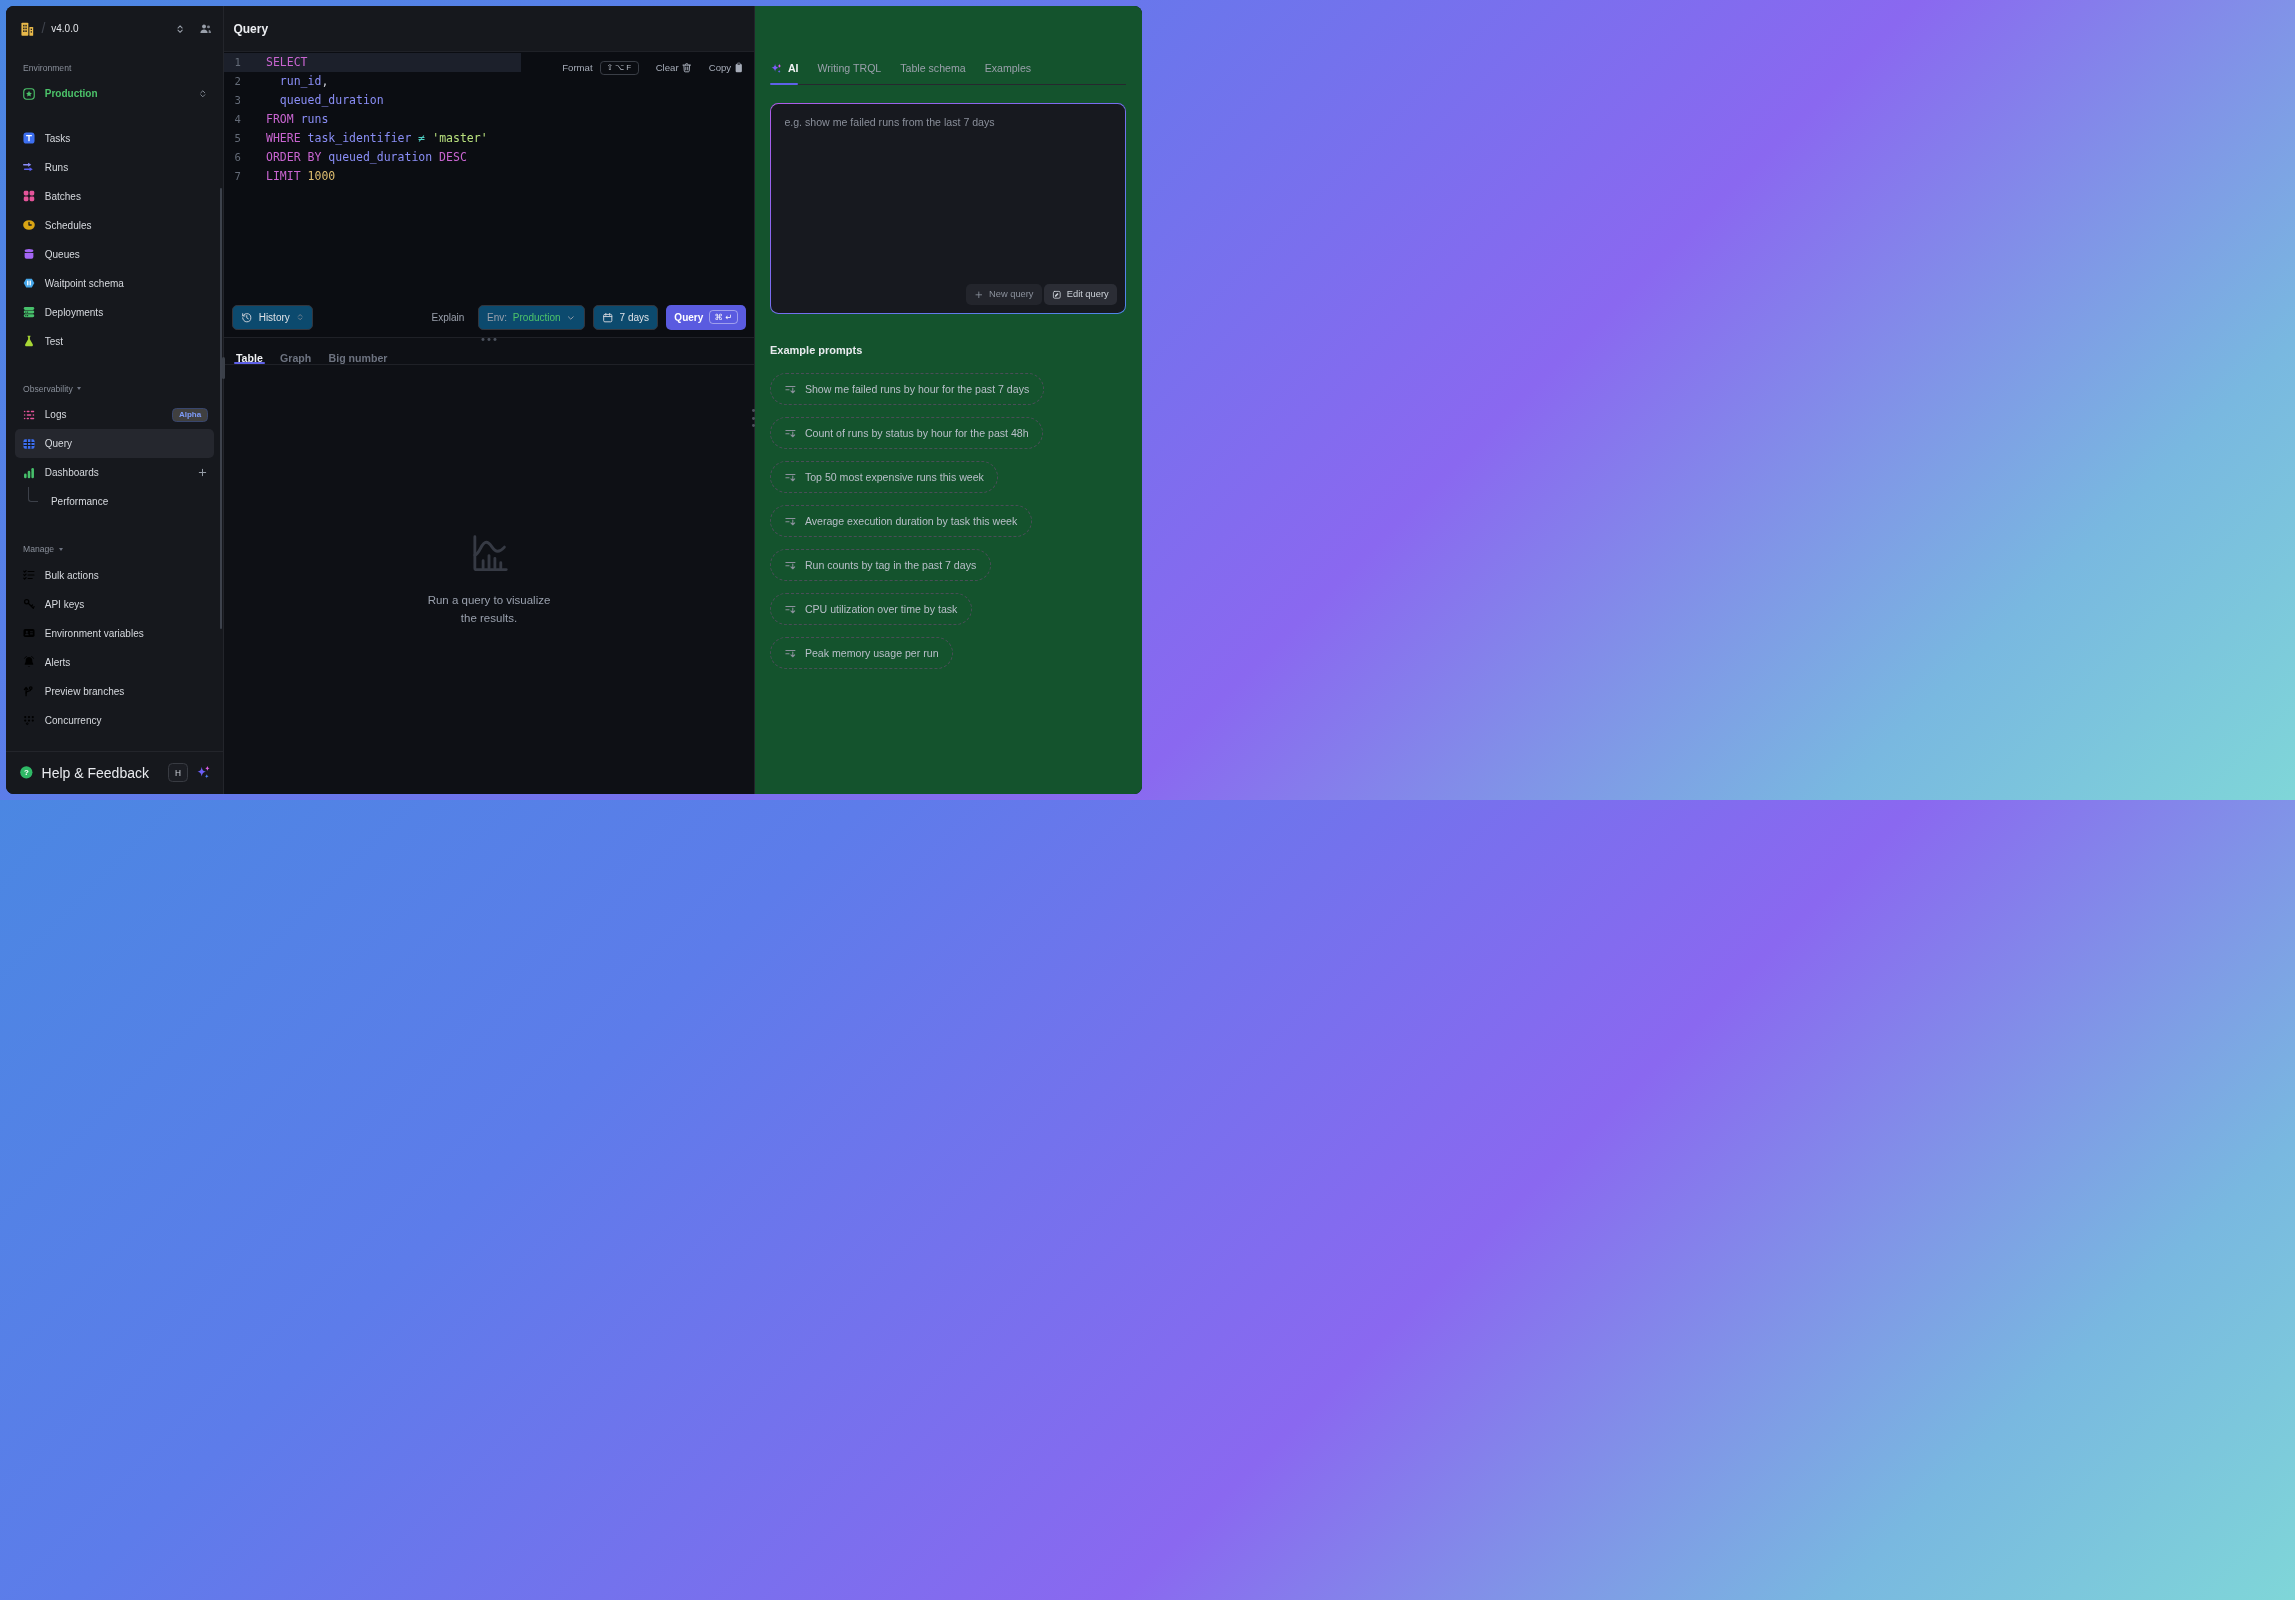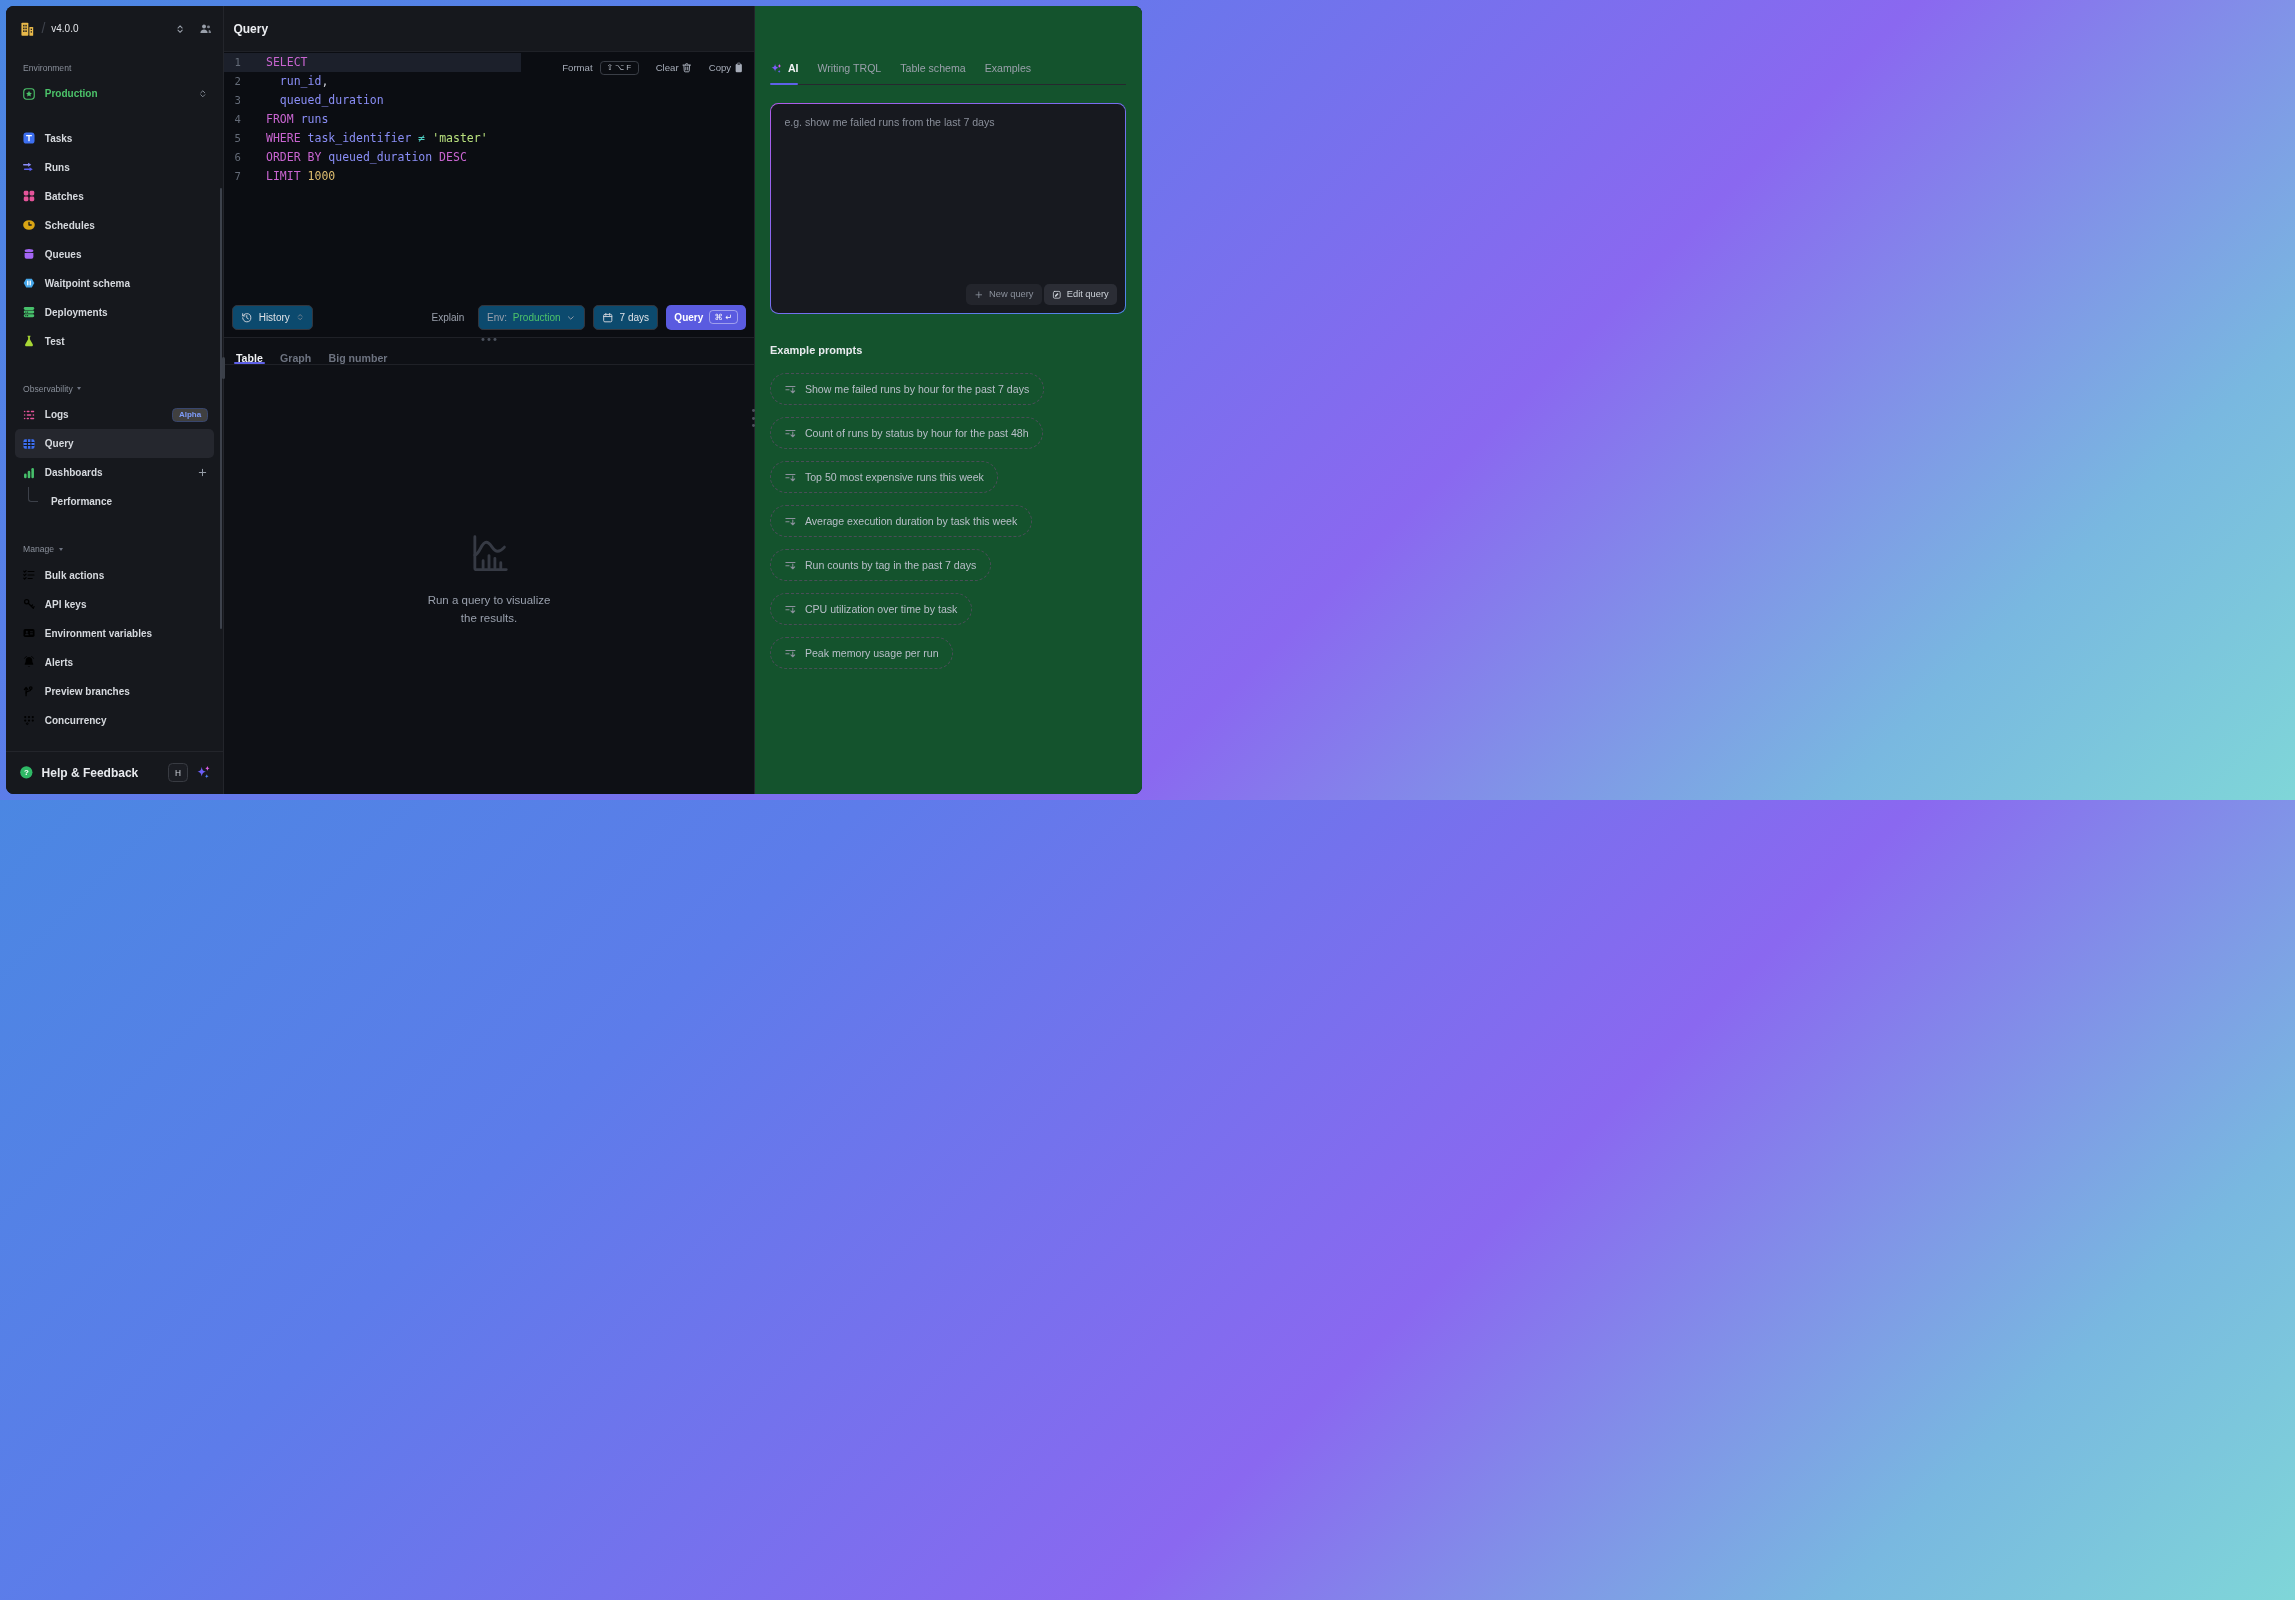--- a/index.html
+++ b/index.html
@@ -24,33 +24,33 @@
   .org-spacer{flex:1}
   .org-chevrons{width:10.2px;height:10.2px;color:#9aa0ab}
   .org-people{width:13.4px;height:13.4px;color:#9aa0ab;margin-left:7.7px}
 
   .nav-scroll{flex:1;padding:6.4px 9px 0;overflow:hidden}
   .section-label{color:#898f9a;font-size:8.6px;margin:5.1px 0 6.4px 7.7px;display:flex;align-items:center;gap:4.5px}
   .caret-down{width:0;height:0;border-left:2.9px solid transparent;border-right:2.9px solid transparent;border-top:3.5px solid #6d7380}
   .nav-item{display:flex;align-items:center;height:29px;padding:0 6.4px;border-radius:5.1px;cursor:pointer}
   .nav-item.selected{background:#25272e}
   .nav-ic{width:14px;height:14px}
-  .nav-label{color:#d6d9de;font-size:10px;font-weight:700;margin-left:9px;white-space:nowrap}
+  .nav-label{color:#d6d9de;font-size:10px;font-weight:400;margin-left:9px;white-space:nowrap}
   .nav-item.env-sel .nav-label{color:#4cc36a;font-weight:600}
   .nav-item.env-sel{margin-bottom:15.4px}
   .env-chevrons{margin-left:auto;width:9.6px;height:9.6px;color:#858b96}
   .alpha-badge{margin-left:auto;color:#7e9cfa;background:#404040;border:0.6px solid #38466e;border-radius:4.5px;padding:1.6px 5.8px;font-size:8px;font-weight:700}
   .trailing{margin-left:auto;width:11px;height:11px;color:#9aa0ab}
   .tree{width:9px;height:14px;border-left:1px solid #3c4049;border-bottom:1px solid #3c4049;border-bottom-left-radius:3.2px;margin:-7.7px 2.6px 6.4px 6.4px;flex:none}
   .nav-item.sub .nav-label{margin-left:10.2px}
   .gap-section{height:23px}
 
   .help-row{flex:none;height:42px;border-top:0.6px solid #23252b;display:flex;align-items:center;padding:0 11.5px 0 12.8px;gap:7.7px}
   .help-ic{width:14.7px;height:14.7px}
-  .help-label{color:#e8eaee;font-size:12px;font-weight:700}
+  .help-label{color:#e8eaee;font-size:14px;font-weight:400}
   .help-spacer{flex:1}
   .kbd-h{width:17.3px;height:17.3px;border:0.6px solid #383b42;background:#1b1d23;border-radius:4.5px;color:#cfd3da;font-size:8.3px;display:flex;align-items:center;justify-content:center}
   .help-sparkles{width:16.6px;height:16.6px}
   .sb-thumb{position:absolute;right:1.3px;top:182px;width:2.6px;height:441px;border-radius:1.3px;background:#3d424c}
   .sb-handle{position:absolute;right:-1.9px;top:351px;width:3.2px;height:22px;border-radius:1.9px;background:#3b4049;z-index:3}
 
   
   .main{display:flex;flex-direction:column;min-width:0;background:#0b0d12}
   .main-header{height:45px;flex:none;background:#16181d;border-bottom:0.6px solid #1f2127;display:flex;align-items:center;padding:0 9px}
   .page-title{color:#eceef2;font-size:12px;font-weight:700}

